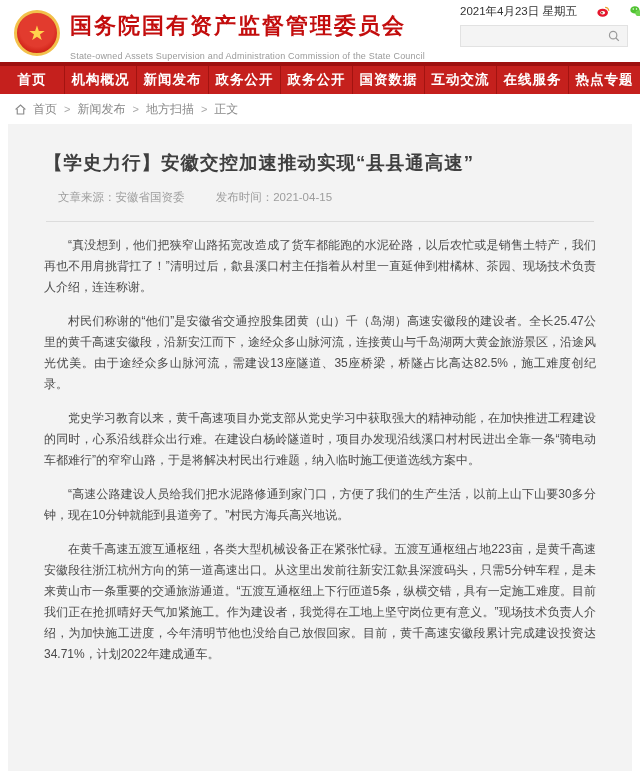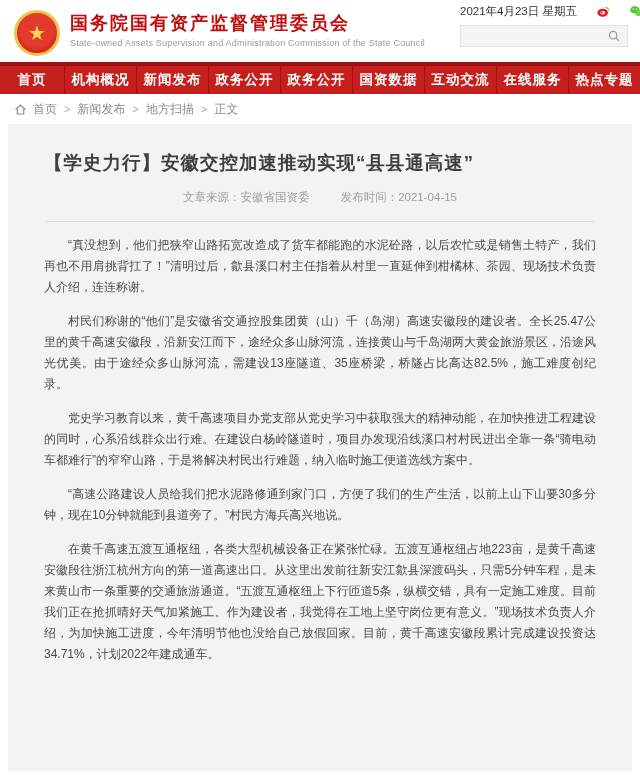--- a/index.html
+++ b/index.html
@@ -14,22 +14,22 @@
   .header { position:relative; height:62px; }
   .logo-wrap { position:absolute; left:14px; top:8px; display:flex; align-items:flex-start; cursor:pointer; }
   .emblem {
     width:46px; height:46px; border-radius:50%;
     background:radial-gradient(circle at 50% 42%, #e23b2e 0 55%, #d3261b 72%, #b01208 100%);
     border:3px solid #f2c14b;
     display:flex; align-items:center; justify-content:center;
     color:#ffd34d; font-size:20px; line-height:1; margin-top:2px;
   }
   .site-text { margin-left:10px; }
-  .site-title { color:#c30d0d; font-size:18px; font-weight:bold; letter-spacing:2px; line-height:1.25; margin-top:4px; }
-  .site-sub { color:#9a9a9a; font-size:9px; margin-top:3px; letter-spacing:0.2px; }
+  .site-title { color:#c30d0d; font-size:22px; font-weight:bold; letter-spacing:2px; line-height:1.25; margin-top:4px; }
+  .site-sub { color:#9a9a9a; font-size:9px; margin-top:11px; letter-spacing:0.2px; }
   .top-right { position:absolute; right:12px; top:4px; width:168px; }
   .date-row { display:flex; align-items:center; gap:20px; font-size:11.5px; color:#333; white-space:nowrap; }
   .date-row .ic { display:inline-flex; width:13px; height:13px; align-items:center; justify-content:center; cursor:pointer; }
   .en { color:#c30d0d; font-weight:bold; font-size:11.5px; text-decoration:none; cursor:pointer; }
   .search-box {
     margin-top:6px; height:22px; background:#f4f4f4; border:1px solid #e2e2e2;
     display:flex; align-items:center; padding:0 6px;
   }
   .search-box input { flex:1; border:none; background:transparent; outline:none; font-size:11px; color:#555; min-width:0; }
   .search-btn { width:14px; height:14px; border:none; background:transparent; cursor:pointer; padding:0; display:flex; align-items:center; justify-content:center; }
@@ -45,21 +45,21 @@
   .crumbs { height:30px; display:flex; align-items:center; padding-left:14px; font-size:12px; color:#8a8a8a; gap:7px; }
   .crumbs .sep { color:#a9a9a9; font-size:11px; }
   .crumbs a { color:#8a8a8a; text-decoration:none; cursor:pointer; }
   .home-ic { display:inline-flex; width:13px; height:13px; margin-right:-1px; }
   
   .panel {
     margin:0 8px; height:647px; background:#f3f3f3; overflow:hidden;
     padding:26px 36px 0 36px;
   }
   .a-title { color:#3f3f3f; font-size:18.5px; font-weight:bold; letter-spacing:1px; }
-  .a-meta { text-align:center; margin-top:15px; font-size:11.5px; color:#9d9d9d; }
+  .a-meta { margin-top:15px; font-size:11.5px; color:#9d9d9d; }
   .a-meta span { margin:0 14px; }
   .a-divider { border:none; border-top:1px solid #dcdcdc; margin:16px 2px 8px 2px; }
   .a-body p {
     font-size:12px; color:#4b4b4b; line-height:21px; text-indent:2em;
     text-align:justify; margin-top:13px;
   }
 </style>
 </head>
 <body>
 

